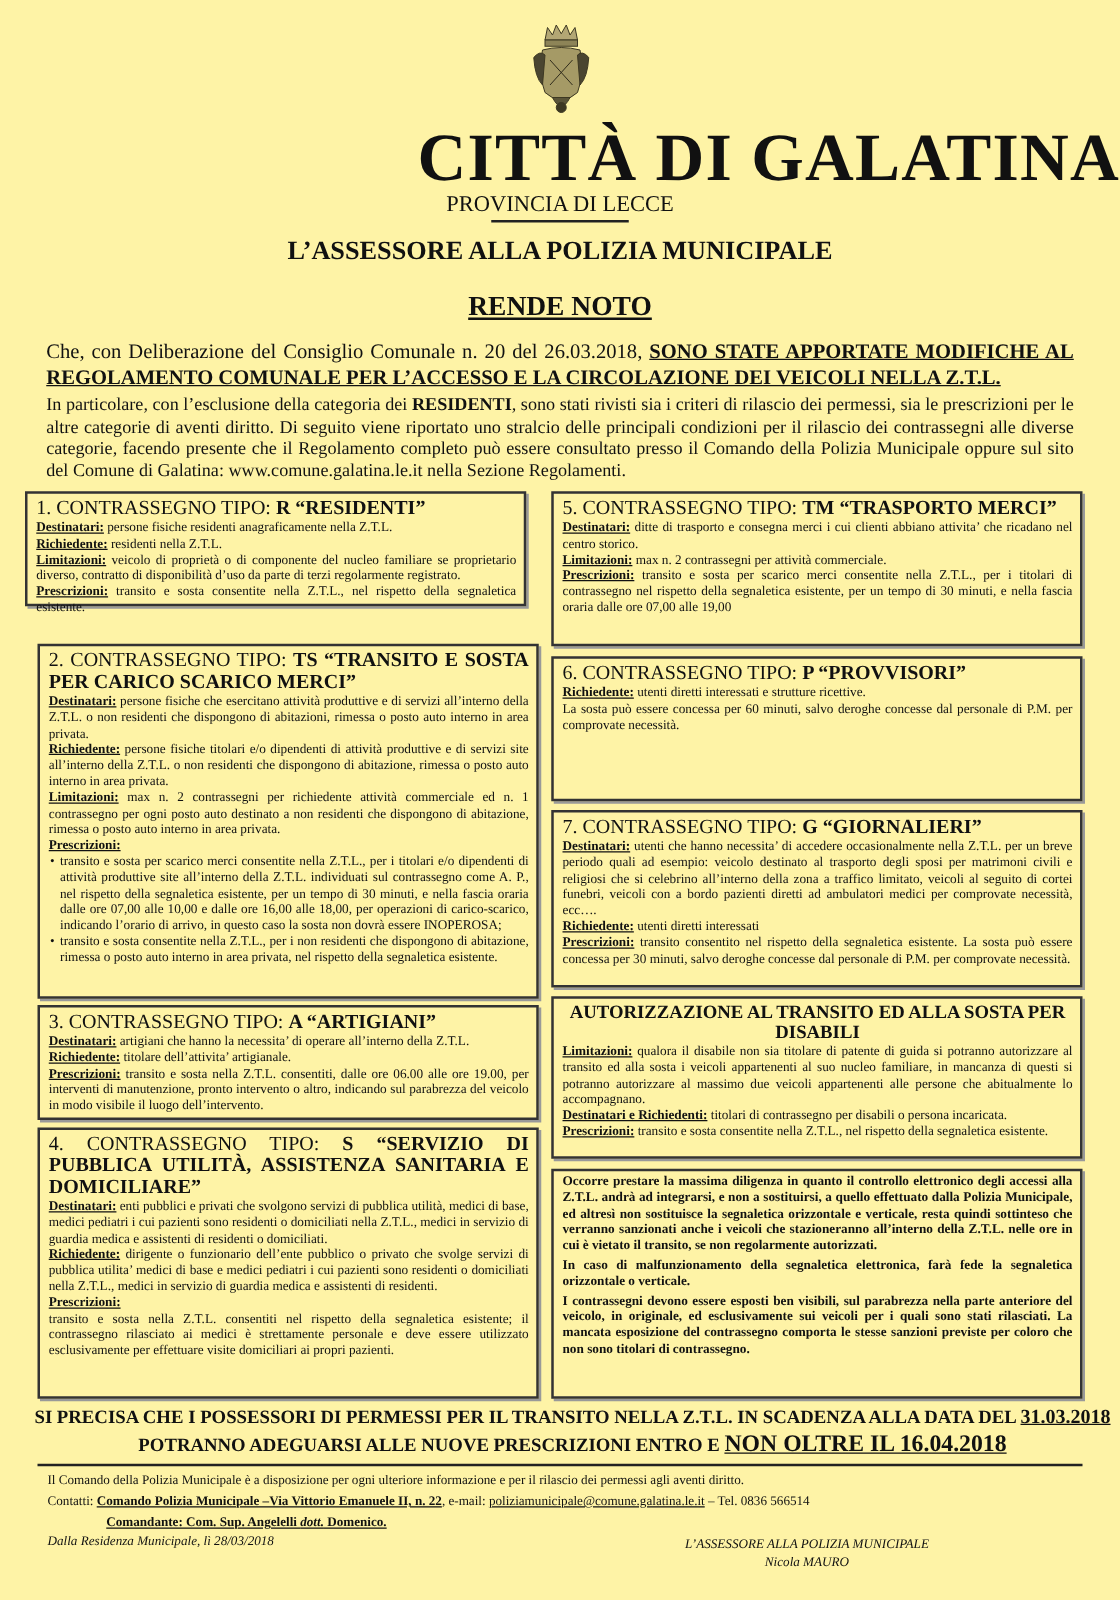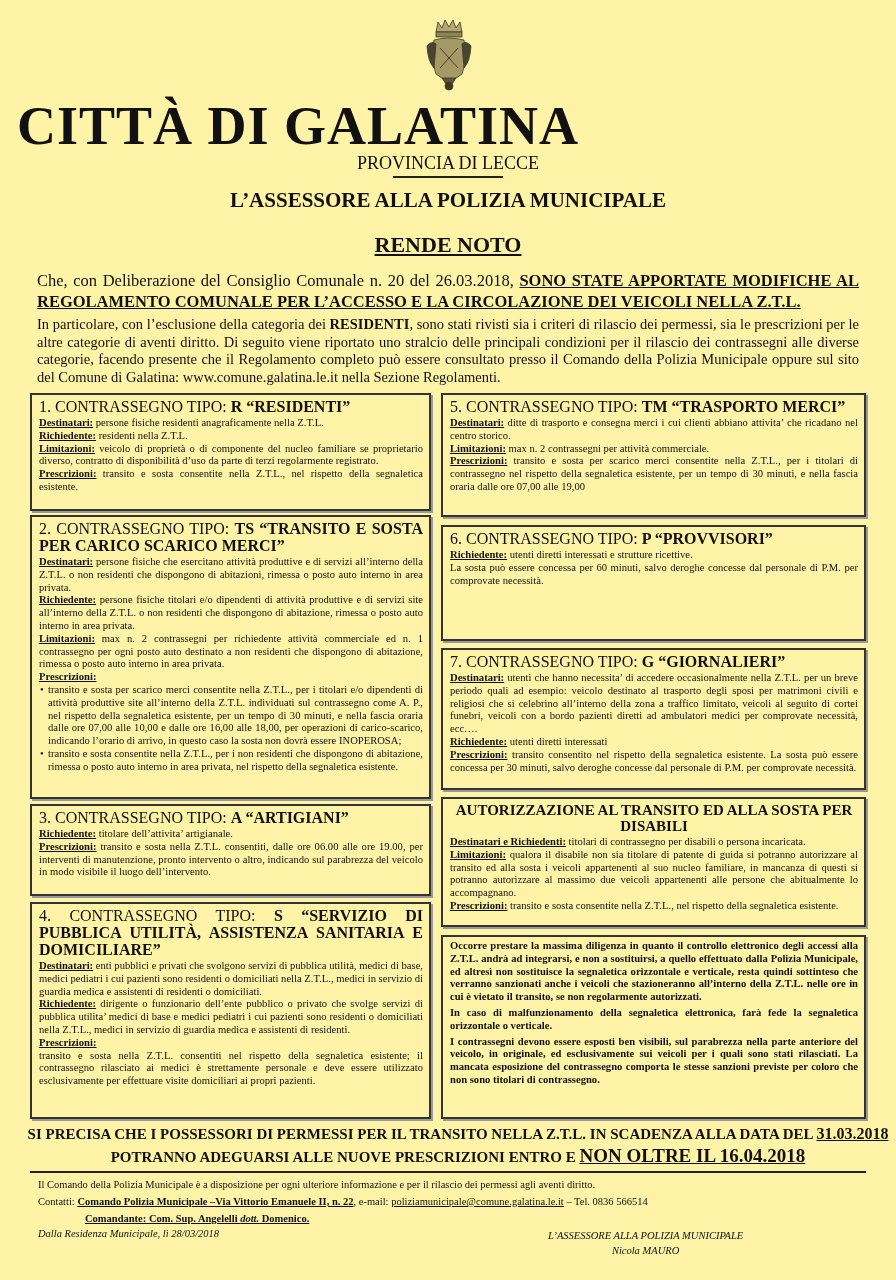--- a/index.html
+++ b/index.html
@@ -5,21 +5,21 @@
   html, body { margin:0; padding:0; }
   body {
     width:896px; height:1280px; overflow:hidden;
     background:#fef3a6;
     font-family:"Liberation Serif", "DejaVu Serif", serif;
     color:#111;
     position:relative;
   }
   .crest { position:absolute; left:424px; top:18px; width:50px; height:80px; }
   .title {
-    position:absolute; left:17px; right:0; top:96px; text-align:left;
+    position:absolute; left:0; right:0; top:96px; text-align:right;
     font-size:54px; font-weight:bold; letter-spacing:1px; line-height:60px;
   }
   .province { position:absolute; left:0; right:0; top:153px; text-align:center; font-size:18px; }
   .province-rule { position:absolute; left:393px; top:176px; width:110px; height:2px; background:#222; }
   .assessore { position:absolute; left:0; right:0; top:188px; text-align:center; font-size:21px; font-weight:bold; }
   .rende { position:absolute; left:0; right:0; top:232px; text-align:center; font-size:22px; font-weight:bold; text-decoration:underline; }
   .intro1 { position:absolute; left:37px; right:37px; top:270px; font-size:16.5px; line-height:21px; text-align:justify; }
   .intro1 .u { font-weight:bold; text-decoration:underline; }
   .intro2 { position:absolute; left:37px; right:37px; top:316px; font-size:14.5px; line-height:17.5px; text-align:justify; }
   .box {
@@ -70,21 +70,21 @@
 <div class="assessore">L’ASSESSORE ALLA POLIZIA MUNICIPALE</div>
 <div class="rende">RENDE NOTO</div>
 
 <div class="intro1">
   <span>Che, con Deliberazione del Consiglio Comunale n. 20 del 26.03.2018, </span><span class="u">SONO  STATE APPORTATE MODIFICHE AL REGOLAMENTO COMUNALE PER L’ACCESSO E LA CIRCOLAZIONE DEI VEICOLI NELLA Z.T.L.</span>
 </div>
 <div class="intro2">
   <span>In particolare, con l’esclusione della categoria dei </span><b>RESIDENTI</b><span>, sono stati rivisti sia i criteri di rilascio dei permessi, sia  le prescrizioni per le altre categorie di aventi diritto. Di seguito viene riportato uno stralcio delle principali condizioni per il rilascio dei contrassegni alle diverse categorie, facendo presente che il Regolamento completo può essere consultato presso il Comando della Polizia Municipale oppure sul sito del Comune di Galatina: www.comune.galatina.le.it nella Sezione Regolamenti.</span>
 </div>
 
-<div class="box" style="left:30px; top:393px; width:401px; height:118px;">
+<div class="box" style="left:20px; top:393px; width:401px; height:92px;">
   <h3><span>1. CONTRASSEGNO TIPO: </span><b>R “RESIDENTI”</b></h3>
   <p><span class="lbl">Destinatari:</span><span> persone fisiche residenti anagraficamente nella Z.T.L.</span></p>
   <p><span class="lbl">Richiedente:</span><span> residenti nella Z.T.L.</span></p>
   <p><span class="lbl">Limitazioni:</span><span> veicolo di proprietà o di componente del nucleo familiare se proprietario diverso, contratto di disponibilità d’uso da parte di terzi regolarmente registrato.</span></p>
   <p><span class="lbl">Prescrizioni:</span><span> transito e sosta consentite nella Z.T.L., nel rispetto della segnaletica esistente.</span></p>
 </div>
 
 <div class="box" style="left:30px; top:515px; width:401px; height:284px;">
   <h3><span>2. CONTRASSEGNO TIPO: </span><b>TS “TRANSITO E SOSTA PER CARICO SCARICO MERCI”</b></h3>
   <p><span class="lbl">Destinatari:</span><span> persone fisiche che esercitano attività produttive e di servizi all’interno della Z.T.L. o non residenti che dispongono di abitazioni, rimessa o posto auto interno in area privata.</span></p>
@@ -92,20 +92,21 @@
   <p><span class="lbl">Limitazioni:</span><span> max n. 2 contrassegni per richiedente attività commerciale ed n. 1 contrassegno per ogni posto auto destinato a non residenti che dispongono di abitazione, rimessa o posto auto interno in area privata.</span></p>
   <p><span class="lbl">Prescrizioni:</span></p>
   <ul>
     <li>transito e sosta per scarico merci consentite nella Z.T.L., per i titolari e/o dipendenti di attività produttive site all’interno della Z.T.L. individuati sul contrassegno come A. P., nel rispetto della segnaletica esistente, per un tempo di 30 minuti, e nella fascia oraria dalle ore 07,00 alle 10,00 e dalle ore 16,00 alle 18,00, per operazioni di carico-scarico, indicando l’orario di arrivo, in questo caso la sosta non dovrà essere INOPEROSA;</li>
     <li>transito e sosta consentite nella Z.T.L., per i non residenti che dispongono di abitazione, rimessa o posto auto interno in area privata, nel rispetto della segnaletica esistente.</li>
   </ul>
 </div>
 
 <div class="box" style="left:30px; top:804px; width:401px; height:92px;">
   <h3><span>3. CONTRASSEGNO TIPO: </span><b>A “ARTIGIANI”</b></h3>
+  <p><span class="lbl">Destinatari:</span><span> artigiani che hanno la necessita’ di operare all’interno della Z.T.L.</span></p>
   <p><span class="lbl">Richiedente:</span><span> titolare dell’attivita’ artigianale.</span></p>
   <p><span class="lbl">Prescrizioni:</span><span> transito e sosta nella Z.T.L. consentiti, dalle ore 06.00 alle ore 19.00, per interventi di manutenzione, pronto intervento o altro, indicando sul parabrezza del veicolo in modo visibile il luogo dell’intervento.</span></p>
 </div>
 
 <div class="box" style="left:30px; top:902px; width:401px; height:217px;">
   <h3><span>4. CONTRASSEGNO TIPO: </span><b>S “SERVIZIO DI PUBBLICA UTILITÀ, ASSISTENZA SANITARIA E DOMICILIARE”</b></h3>
   <p><span class="lbl">Destinatari:</span><span>  enti pubblici e privati che svolgono servizi di pubblica utilità, medici di base, medici pediatri i cui pazienti sono residenti o domiciliati nella Z.T.L., medici in servizio di guardia medica e assistenti di residenti o domiciliati.</span></p>
   <p><span class="lbl">Richiedente:</span><span> dirigente o funzionario dell’ente pubblico o privato che svolge servizi di pubblica utilita’ medici di base e medici pediatri i cui pazienti sono residenti o domiciliati nella Z.T.L., medici in servizio di guardia medica e assistenti di residenti.</span></p>
   <p><span class="lbl">Prescrizioni:</span></p>
   <p>transito e sosta nella Z.T.L. consentiti nel rispetto della segnaletica esistente; il contrassegno rilasciato ai medici è strettamente personale e deve essere utilizzato esclusivamente per effettuare visite domiciliari ai propri pazienti.</p>
@@ -126,22 +127,22 @@
 
 <div class="box" style="left:441px; top:648px; width:425px; height:142px;">
   <h3><span>7. CONTRASSEGNO TIPO: </span><b>G “GIORNALIERI”</b></h3>
   <p><span class="lbl">Destinatari:</span><span> utenti che hanno necessita’ di accedere occasionalmente nella Z.T.L. per un breve periodo quali ad esempio: veicolo destinato al trasporto degli sposi per matrimoni civili e religiosi che si celebrino all’interno della zona a traffico limitato, veicoli al seguito di cortei funebri, veicoli con a bordo pazienti diretti ad ambulatori medici per comprovate necessità, ecc….</span></p>
   <p><span class="lbl">Richiedente:</span><span> utenti diretti interessati</span></p>
   <p><span class="lbl">Prescrizioni:</span><span> transito consentito nel rispetto della segnaletica esistente. La sosta può essere concessa per 30 minuti, salvo deroghe concesse dal personale di P.M. per comprovate necessità.</span></p>
 </div>
 
 <div class="box" style="left:441px; top:797px; width:425px; height:130px;">
   <h4>AUTORIZZAZIONE AL TRANSITO ED ALLA SOSTA PER DISABILI</h4>
+  <p><span class="lbl">Limitazioni:</span><span> qualora il disabile non sia titolare di patente di guida si potranno autorizzare al transito ed alla sosta i veicoli appartenenti al suo nucleo familiare, in mancanza di questi si potranno autorizzare al massimo due veicoli appartenenti alle persone  che abitualmente lo accompagnano.</span></p>
   <p><span class="lbl">Destinatari e Richiedenti:</span><span> titolari di contrassegno per disabili o persona incaricata.</span></p>
-  <p><span class="lbl">Limitazioni:</span><span> qualora il disabile non sia titolare di patente di guida si potranno autorizzare al transito ed alla sosta i veicoli appartenenti al suo nucleo familiare, in mancanza di questi si potranno autorizzare al massimo due veicoli appartenenti alle persone  che abitualmente lo accompagnano.</span></p>
   <p><span class="lbl">Prescrizioni:</span><span> transito e sosta consentite nella Z.T.L., nel rispetto della segnaletica esistente.</span></p>
 </div>
 
 <div class="box warn" style="left:441px; top:935px; width:425px; height:184px;">
   <p>Occorre prestare la massima diligenza in quanto il controllo elettronico degli accessi alla Z.T.L. andrà ad integrarsi, e non a sostituirsi, a quello effettuato dalla Polizia Municipale, ed altresì non sostituisce la segnaletica orizzontale e verticale, resta quindi sottinteso che verranno sanzionati anche i veicoli che stazioneranno all’interno della Z.T.L. nelle ore in cui è vietato il transito, se non regolarmente autorizzati.</p>
   <p>In caso di malfunzionamento della segnaletica elettronica, farà fede la segnaletica orizzontale o verticale.</p>
   <p>I contrassegni devono essere esposti ben visibili, sul parabrezza nella parte anteriore del veicolo, in originale, ed esclusivamente sui veicoli per i quali sono stati rilasciati. La mancata esposizione del contrassegno comporta le stesse sanzioni previste per coloro che non sono titolari di contrassegno.</p>
 </div>
 
 <div class="notice">

